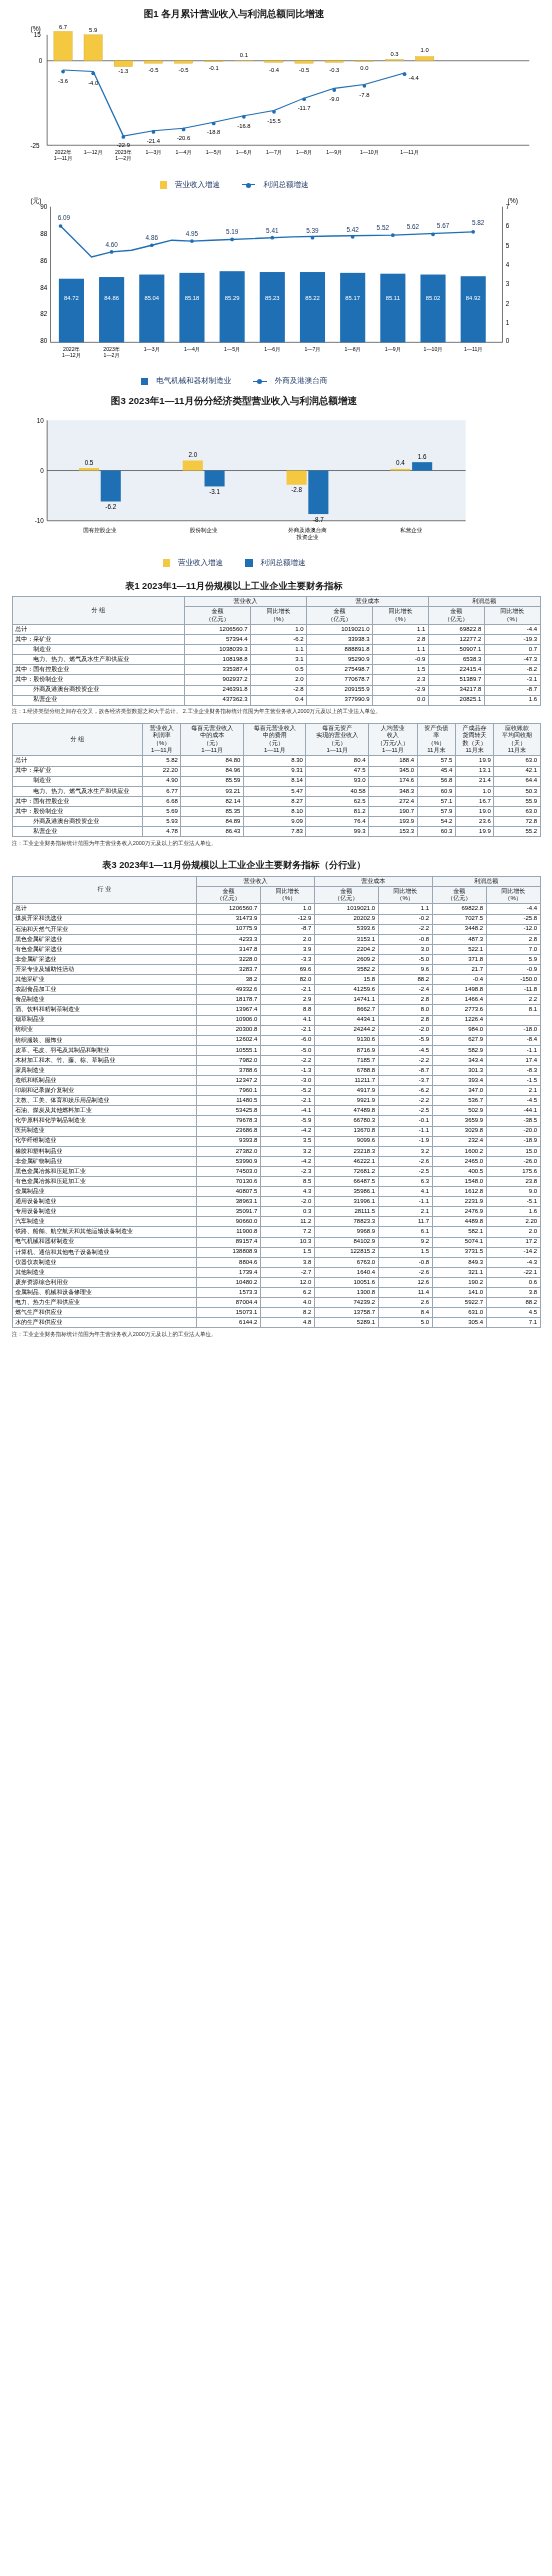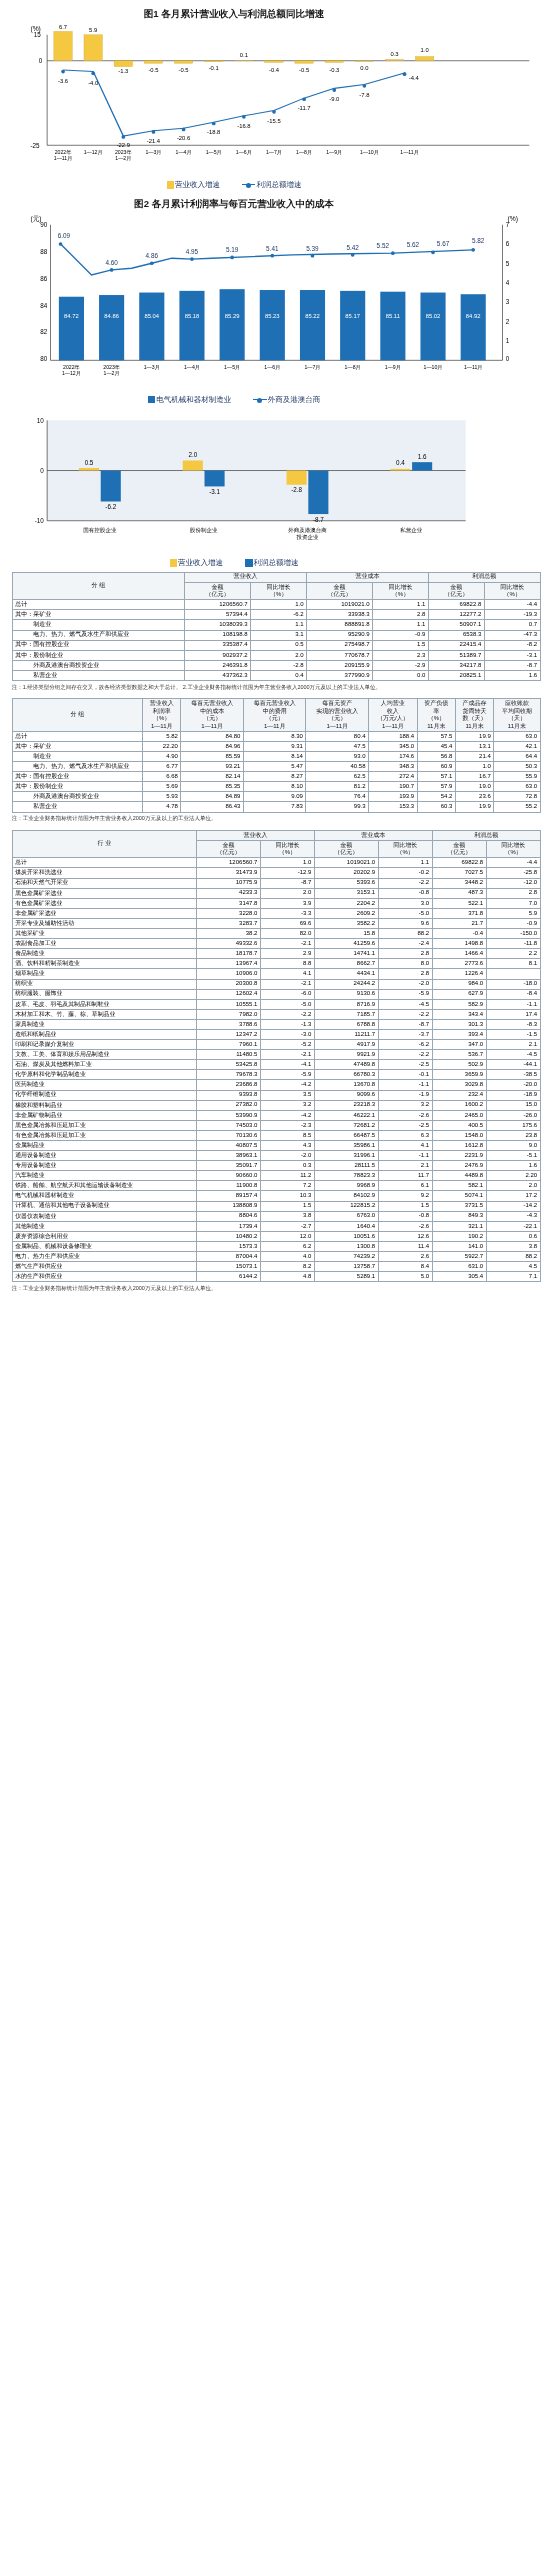--- a/index.html
+++ b/index.html
@@ -4,21 +4,21 @@
 <style>
   html,body{margin:0;padding:0;background:#ffffff;}
   body{width:553px;font-family:"Liberation Sans","DejaVu Sans",sans-serif;color:#000;}
   .page{width:468px;padding:0;box-sizing:border-box;}
   .fig{margin:5px 0 3.4px 0;position:relative;}
   .fig-title{text-align:center;font-size:9.6px;font-weight:bold;color:#1a1a1a;margin:8.4px 0 1.7px 0;}
   .tbl-title{text-align:center;font-size:9.2px;font-weight:bold;color:#1a1a1a;margin:11.7px 0 3.4px 0;}
   .chart-wrap{position:relative;margin:0 11.7px;}
   svg{display:block;}
   .legend{display:flex;justify-content:center;gap:22px;margin-top:1.7px;font-size:7.5px;color:#1f3864;}
-  .legend .it{display:flex;align-items:center;gap:1px;}
+  .legend .it{display:flex;align-items:center;gap:8px;}
   .sq{width:7.5px;height:7.5px;background:#f5c842;display:inline-block;}
   .ln{width:13.4px;height:0;border-top:1.7px solid #1f6fb5;display:inline-block;position:relative;}
   .ln:after{content:"";position:absolute;left:4.2px;top:-2.5px;width:5px;height:5px;background:#1f6fb5;border-radius:50%;}
   .sq2{width:7.5px;height:7.5px;background:#1f6fb5;display:inline-block;}
   table{border-collapse:collapse;width:529px;margin:0 11.7px;font-size:6px;}
   table th,table td{border:0.5px solid #9aa7b5;padding:0.8px 1.7px;line-height:1.25;}
   table th{background:#f2f5f8;font-weight:normal;text-align:center;color:#111;}
   td.lbl{text-align:left;padding-left:2.5px;white-space:nowrap;}
   td.num{text-align:right;padding-right:2.5px;}
   .note{font-size:5.5px;color:#333;margin:2.5px 11.7px 6.7px 11.7px;line-height:1.45;}
@@ -128,21 +128,20 @@
           <span>营业收入增速</span>
         </span>
       <span class="it">
           <span class="ln"></span>
           <span>利润总额增速</span>
         </span>
     </div>
   </div>
 
   <div class="fig">
-    <div class="fig-title">图2  各月累计利润率与每百元营业收入中的成本</div>
     <div class="chart-wrap">
       <svg width="529" height="180" viewBox="0 0 632 215">
         <text x="22" y="10" font-size="8" fill="#000">(元)</text>
         <text x="592" y="10" font-size="8" fill="#000">(%)</text>
         <line x1="46" y1="14" x2="46" y2="176" stroke="#333" stroke-width="0.8"></line>
         <line x1="586" y1="14" x2="586" y2="176" stroke="#333" stroke-width="0.8"></line>
         <line x1="46" y1="176" x2="586" y2="176" stroke="#333" stroke-width="0.8"></line>
         <g font-size="7.5" fill="#000" text-anchor="end">
           <text x="42" y="17">90</text>
             <text x="42" y="49">88</text>
@@ -240,20 +239,21 @@
           <span>电气机械和器材制造业</span>
         </span>
       <span class="it">
           <span class="ln"></span>
           <span>外商及港澳台商</span>
         </span>
     </div>
   </div>
 
   <div class="fig">
+    <div class="fig-title">图3  2023年1—11月份分经济类型营业收入与利润总额增速</div>
     <div class="chart-wrap">
       <svg width="529" height="147" viewBox="0 0 632 175">
         <rect x="42" y="12" width="500" height="120" fill="#eaf0f6"></rect>
         <line x1="42" y1="12" x2="42" y2="132" stroke="#333" stroke-width="0.8"></line>
         <line x1="42" y1="72" x2="542" y2="72" stroke="#333" stroke-width="0.8"></line>
         <line x1="42" y1="132" x2="542" y2="132" stroke="#333" stroke-width="0.8"></line>
         <g font-size="7.5" fill="#000" text-anchor="end">
           <text x="38" y="15">10</text>
             <text x="38" y="75">0</text>
             <text x="38" y="135">-10</text>
@@ -293,20 +293,21 @@
           <span class="sq"></span>
           <span>营业收入增速</span>
         </span>
       <span class="it">
           <span class="sq2"></span>
           <span>利润总额增速</span>
         </span>
     </div>
   </div>
 
+  <div class="tbl-title">表1  2023年1—11月份规模以上工业企业主要财务指标</div>
   <table>
     <thead>
       <tr>
         <th rowspan="2" style="width:168px">分  组</th>
         <th colspan="2">营业收入</th>
         <th colspan="2">营业成本</th>
         <th colspan="2">利润总额</th>
       </tr>
       <tr>
         <th>金额<br>（亿元）</th>
@@ -495,20 +496,21 @@
           <td class="num">99.3</td>
           <td class="num">153.3</td>
           <td class="num">60.3</td>
           <td class="num">19.9</td>
           <td class="num">55.2</td>
         </tr>
       </tbody>
   </table>
   <div class="note">注：工业企业财务指标统计范围为年主营业务收入2000万元及以上的工业法人单位。</div>
 
+  <div class="tbl-title">表3  2023年1—11月份规模以上工业企业主要财务指标（分行业）</div>
   <table class="tbl3">
     <thead>
       <tr>
         <th rowspan="2" style="width:180px">行  业</th>
         <th colspan="2">营业收入</th>
         <th colspan="2">营业成本</th>
         <th colspan="2">利润总额</th>
       </tr>
       <tr>
         <th>金额<br>（亿元）</th>

